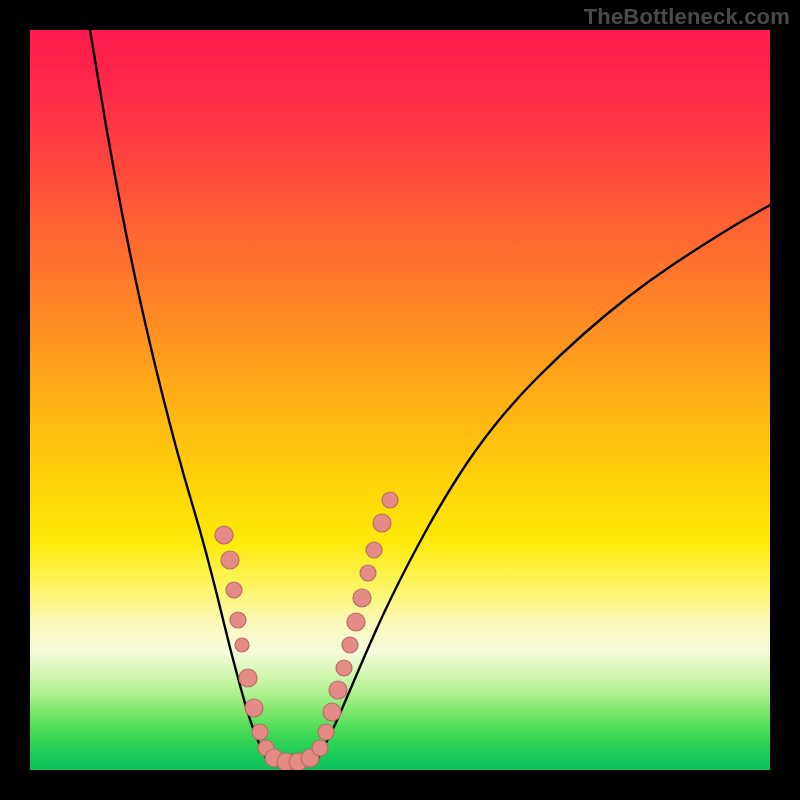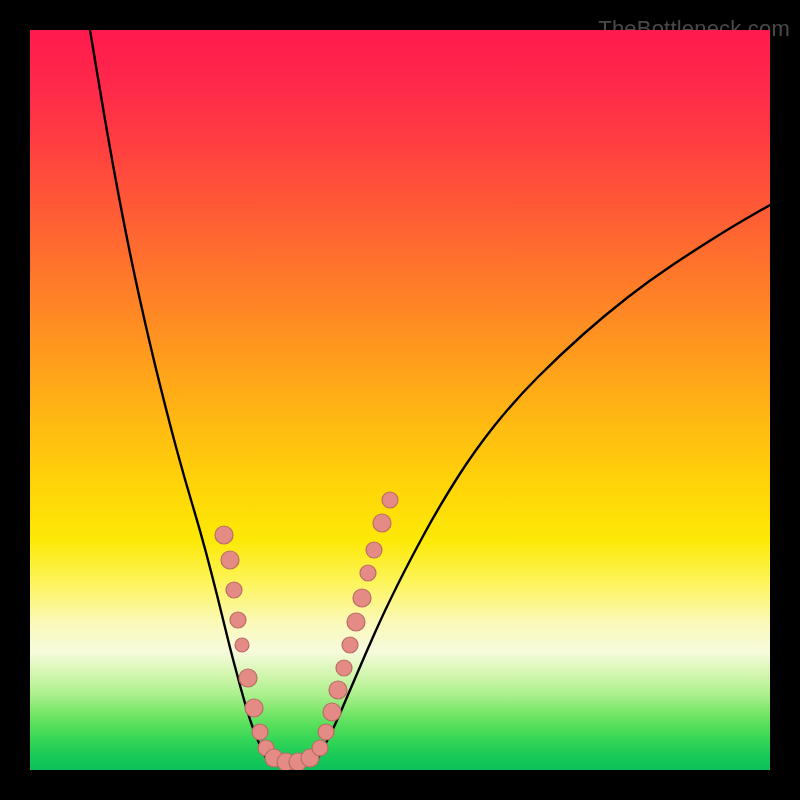--- a/index.html
+++ b/index.html
@@ -12,25 +12,25 @@
     font-family: Arial, Helvetica, sans-serif;
   }
   .frame {
     position: relative;
     width: 800px;
     height: 800px;
     background: #000;
   }
   .watermark {
     position: absolute;
-    top: 16px;
+    top: 4px;
     right: 10px;
     color: #4a4a4a;
     font-size: 22px;
-    font-weight: 400;
+    font-weight: 700;
     letter-spacing: 0.2px;
     user-select: none;
   }
   .plot {
     position: absolute;
     left: 30px;
     top: 30px;
     width: 740px;
     height: 740px;
     

